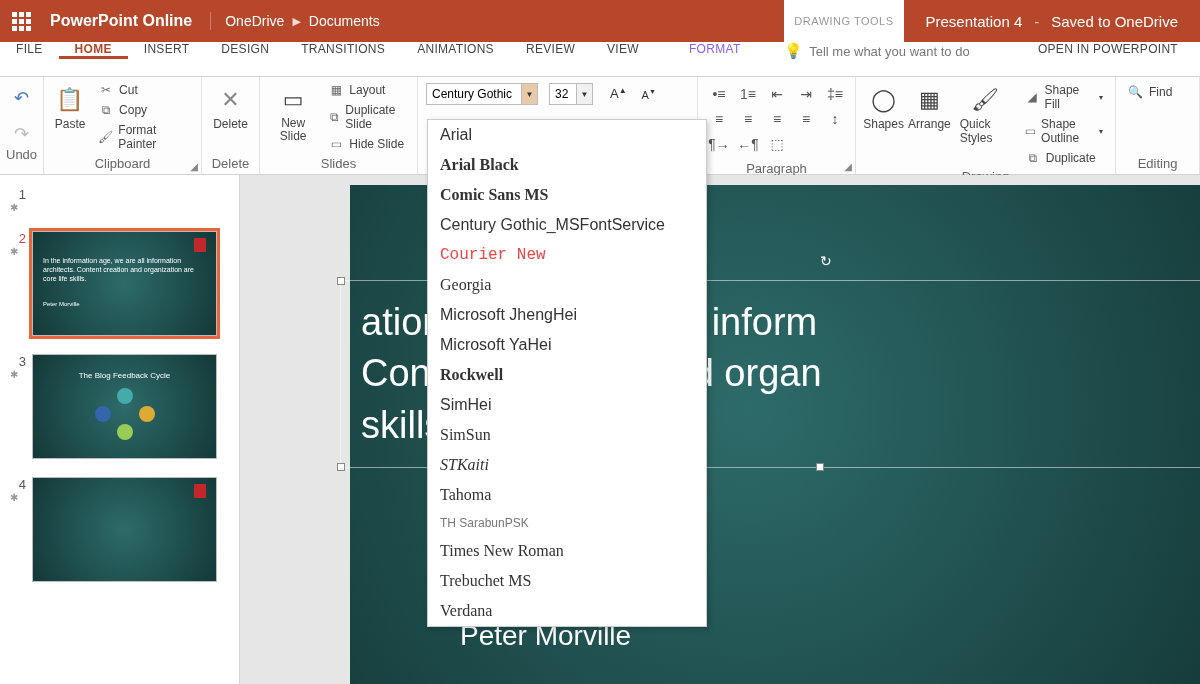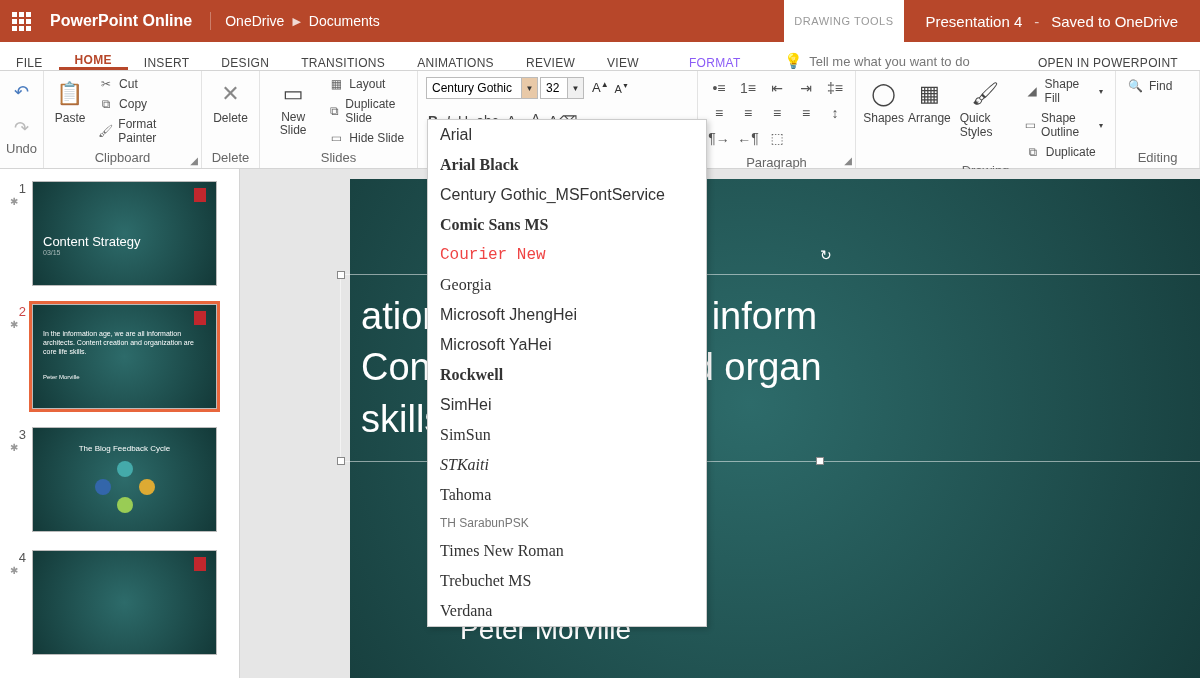--- a/index.html
+++ b/index.html
@@ -7,39 +7,39 @@
 .titlebar{height:42px;background:#b7472a;display:flex;align-items:center;color:#fff;font-size:15px}
 .waffle{width:42px;height:42px;display:flex;align-items:center;justify-content:center;cursor:pointer}
 .waffle-grid{display:grid;grid-template-columns:repeat(3,5px);grid-template-rows:repeat(3,5px);gap:2px}
 .waffle-grid span{background:#fff;width:5px;height:5px}
 .app-name{font-weight:600;padding:0 18px 0 8px;font-size:16px;border-right:1px solid rgba(255,255,255,0.3)}
 .breadcrumb{padding:0 14px;display:flex;align-items:center;gap:8px;font-size:14px}
 .breadcrumb .sep{font-size:11px;opacity:.8}
 .tools-tab{margin-left:auto;background:#fff;color:#999;font-size:11px;padding:0 10px;height:42px;display:flex;align-items:center;letter-spacing:.5px}
 .tools-right{background:#b7472a;color:#fff;display:flex;align-items:center;height:42px;padding:0 22px;gap:12px;font-size:15px}
 .tools-right .sep2{opacity:.7}
-.tabs{height:29px;border-bottom:1px solid #d4d4d4;display:flex;align-items:flex-end;font-size:13px;color:#444}
+.tabs{height:35px;border-bottom:1px solid #d4d4d4;display:flex;align-items:flex-start;font-size:13px;color:#444}
 .tab{padding:0 16px;display:flex;align-items:center;cursor:pointer;text-transform:uppercase;font-size:12px;letter-spacing:.3px}
 .tab.active{color:#b7472a;border-bottom:3px solid #b7472a;background:#fff;font-weight:600}
 .tab.contextual{color:#8b5cf6;margin-left:18px}
 .tellme{margin-left:28px;display:flex;align-items:center;gap:6px;color:#777;font-size:13px}
 .bulb{color:#bbb;font-size:15px}
 .openin{margin-left:auto;padding:0 22px;display:flex;align-items:center;font-size:12px;letter-spacing:.3px}
 .ribbon{height:98px;border-bottom:1px solid #d4d4d4;display:flex;background:#fdfdfd}
 .group{border-right:1px solid #e3e3e3;display:flex;flex-direction:column;padding:2px 6px 0 6px}
 .group-body{flex:1;display:flex;align-items:flex-start;gap:2px}
 .group-label{text-align:center;font-size:13px;color:#666;padding:2px 0 3px}
 .bigbtn{display:flex;flex-direction:column;align-items:center;justify-content:flex-start;padding:4px 6px 0;cursor:pointer;font-size:12px;color:#444;min-width:40px}
 .bigbtn .ic{height:34px;display:flex;align-items:center;justify-content:center;font-size:22px}
 .smallstack{display:flex;flex-direction:column;gap:2px;padding-top:2px}
 .smallbtn{display:flex;align-items:center;gap:5px;padding:2px 6px;cursor:pointer;font-size:12px;color:#444}
 .smallbtn .ic{width:16px;text-align:center;color:#666}
 .undo-col{display:flex;flex-direction:column;gap:14px;padding:8px 8px 0;align-items:center}
 .undo-col span{color:#4a7cbf;font-size:18px;cursor:pointer}
-.fontbox{display:flex;gap:2px;align-items:center;margin:4px 0 0 2px}
+.fontbox{display:flex;gap:11px;align-items:center;margin:4px 0 0 2px}
 .combo{border:1px solid #bbb;height:22px;display:flex;align-items:center;background:#fff;font-size:12px}
 .combo input{border:none;outline:none;padding:0 5px;font-size:12px;height:20px}
 .combo .dd{width:16px;height:20px;background:#e8c9a8;border-left:1px solid #bbb;display:flex;align-items:center;justify-content:center;font-size:8px;cursor:pointer}
 .combo .dd.plain{background:#f0f0f0}
 .fontrow2{display:flex;gap:8px;align-items:center;margin-top:10px;padding-left:4px;color:#444}
 .fontrow2 span{cursor:pointer;font-size:14px}
 .para-icons{display:grid;grid-template-columns:repeat(5,26px);grid-template-rows:22px 22px 22px;gap:3px 3px;padding:4px 2px;color:#555;font-size:14px}
 .para-icons span{display:flex;align-items:center;justify-content:center;cursor:pointer}
 .dlaunch{position:absolute;right:3px;bottom:2px;font-size:10px;color:#888;cursor:pointer}
 .group{position:relative}
@@ -273,25 +273,20 @@
 </div>
 
 <div class="workspace">
   <div class="thumbpanel">
 
     <div class="thumb-row">
       <div>
         <div class="thumb-num">1</div>
         <div class="thumb-star">✱</div>
       </div>
-      <div class="thumb">
-        <div class="redmark"></div>
-        <div style="margin-top:42px;font-size:13px">Content Strategy</div>
-        <div style="font-size:7px;opacity:.6">03/15</div>
-      </div>
     </div>
 
     <div class="thumb-row">
       <div>
         <div class="thumb-num" style="color:#c44">2</div>
         <div class="thumb-star">✱</div>
       </div>
       <div class="thumb sel">
         <div class="redmark"></div>
         <div style="font-size:7px;line-height:1.3;margin-top:14px">In the information age, we are all information architects. Content creation and organization are core life skills.</div>
@@ -339,22 +334,22 @@
         <div class="quote">ation age, we are all inform<br>Content creation and organ<br>skills.</div>
       </div>
       <div class="author">Peter Morville</div>
     </div>
   </div>
 </div>
 
 <div class="fontmenu">
   <div style="font-family:Arial">Arial</div>
   <div style="font-family:'Arial Black';font-weight:900">Arial Black</div>
+  <div style="font-family:'Comic Sans MS',cursive;font-weight:bold">Comic Sans MS</div>
   <div style="font-family:'Century Gothic',sans-serif">Century Gothic_MSFontService</div>
-  <div style="font-family:'Comic Sans MS',cursive;font-weight:bold">Comic Sans MS</div>
   <div style="font-family:'Courier New',monospace;color:#ef4444">Courier New</div>
   <div style="font-family:Georgia,serif">Georgia</div>
   <div>Microsoft JhengHei</div>
   <div>Microsoft YaHei</div>
   <div style="font-family:Rockwell,serif;font-weight:bold">Rockwell</div>
   <div>SimHei</div>
   <div style="font-family:SimSun,serif">SimSun</div>
   <div style="font-style:italic;font-family:serif">STKaiti</div>
   <div style="font-family:Tahoma">Tahoma</div>
   <div style="font-size:12px;color:#777">TH SarabunPSK</div>

